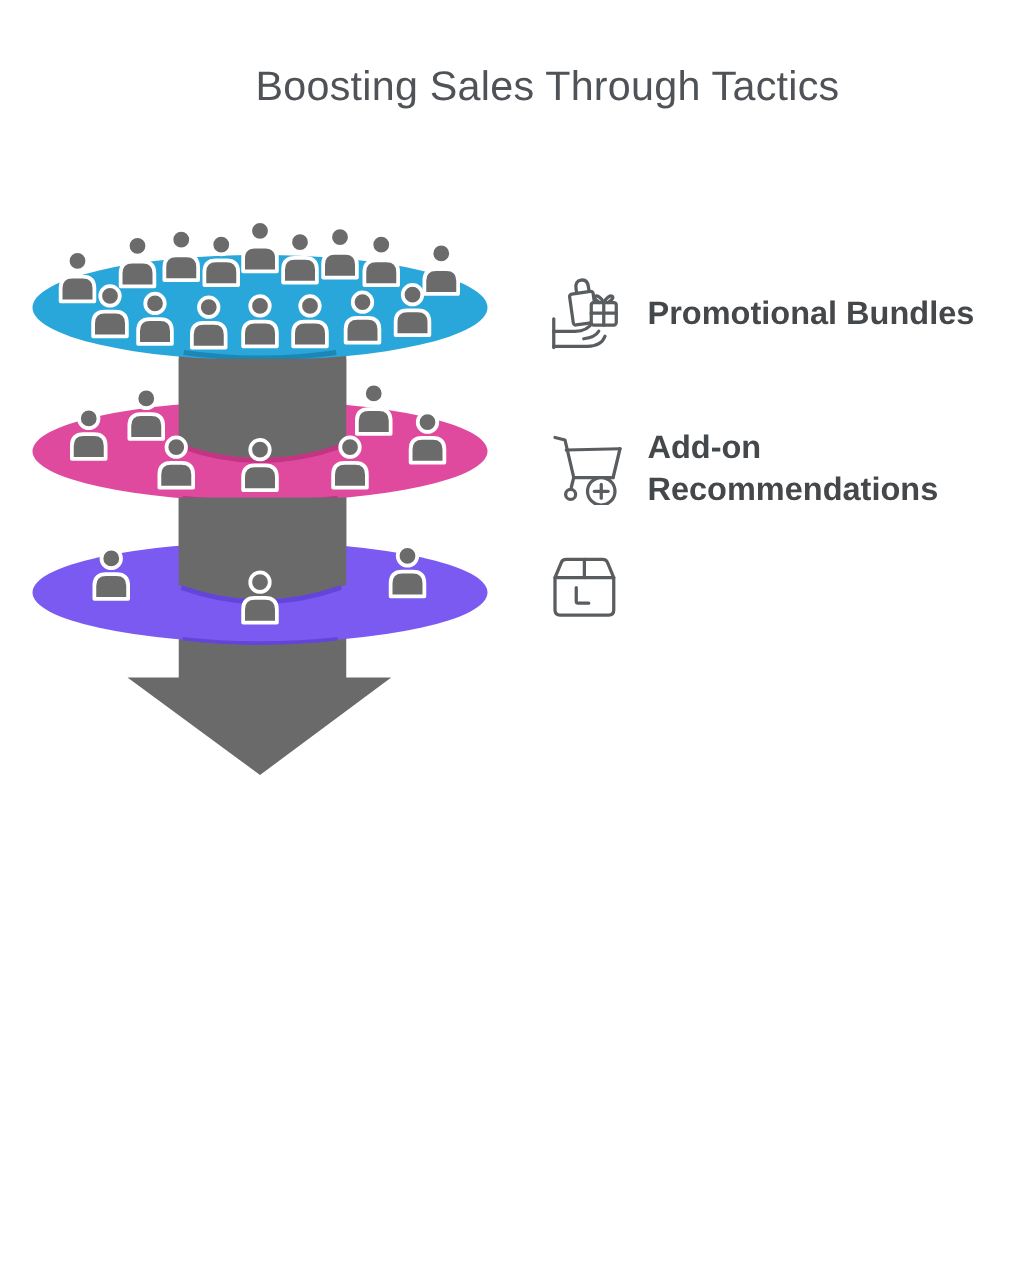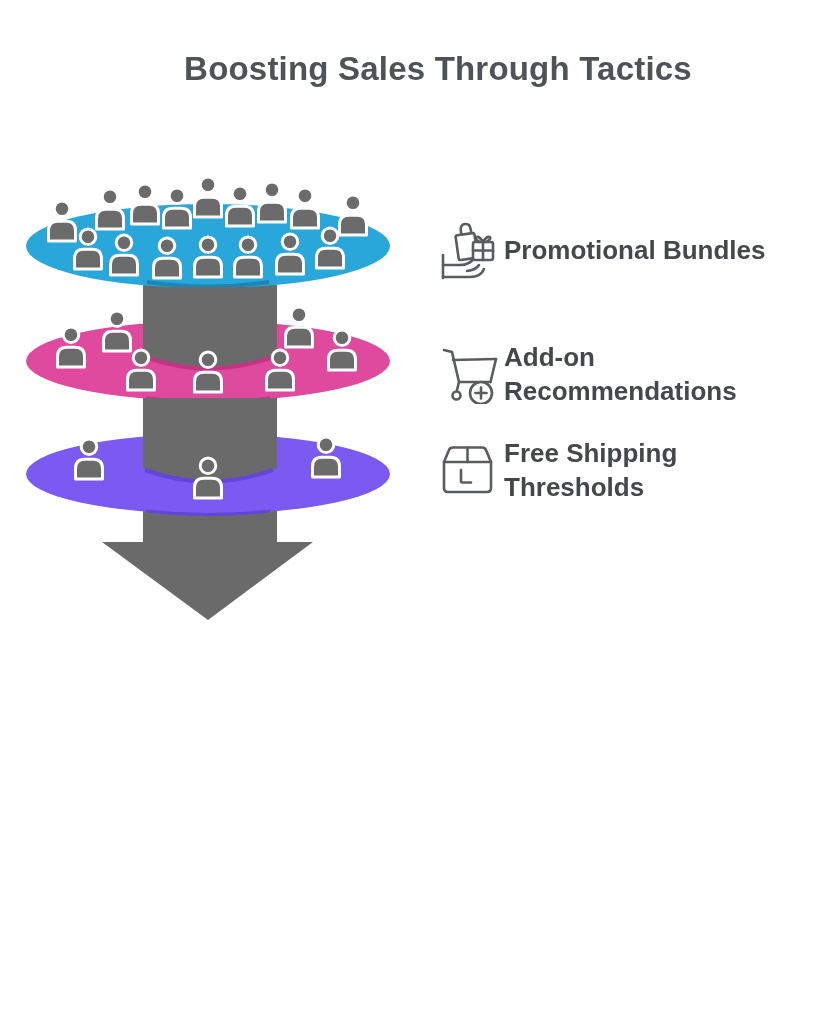--- a/index.html
+++ b/index.html
@@ -2,27 +2,27 @@
 <html><head>
 <meta charset="utf-8">
 <style>
   html,body{margin:0;padding:0;background:#fff;}
   .canvas{
     position:relative;width:819px;height:1024px;background:#ffffff;
     overflow:hidden;font-family:"Liberation Sans",sans-serif;
   }
   .page-title{
     position:absolute;left:57px;right:0;top:50px;margin:0;
-    text-align:center;font-size:33px;font-weight:700;color:#4f5357;
+    text-align:center;font-size:33px;font-weight:400;color:#4f5357;
     letter-spacing:0.2px;
   }
   .funnel-svg{position:absolute;left:0;top:150px;}
   .tactic-row{
     position:absolute;left:440px;width:380px;height:72px;
-    display:flex;align-items:center;gap:4px;
+    display:flex;align-items:center;gap:18px;
   }
   .tactic-row.r1{top:214px;}
   .tactic-row.r2{top:324px;margin-top:14px;}
   .tactic-row.r3{top:434px;}
   .tactic-icon{flex:0 0 60px;color:#595d60;}
   .tactic-icon svg{display:block;}
   .tactic-label{
     width:300px;font-size:26px;font-weight:700;line-height:34px;
     color:#45484b;
   }
@@ -129,16 +129,15 @@
 
   <div class="tactic-row r3">
     <span class="tactic-icon">
       <svg width="56" height="60" viewBox="0 0 56 60" fill="none" stroke="currentColor" stroke-width="2.6" stroke-linecap="round" stroke-linejoin="round">
         <path d="M4,22 L9,10 Q10,7.5 13,7.5 L42,7.5 Q45,7.5 46,10 L51,22 L51,48 Q51,52 47,52 L8,52 Q4,52 4,48 Z"></path>
         <path d="M4,22 L51,22"></path>
         <path d="M27.5,7.5 L27.5,22"></path>
         <path d="M21,30 L21,41 Q21,42.5 22.5,42.5 L31,42.5"></path>
       </svg>
     </span>
-    <div class="tactic-label">Free Shipping Thresholds</div>
   </div>
 
 </div>
 
 </body></html>

